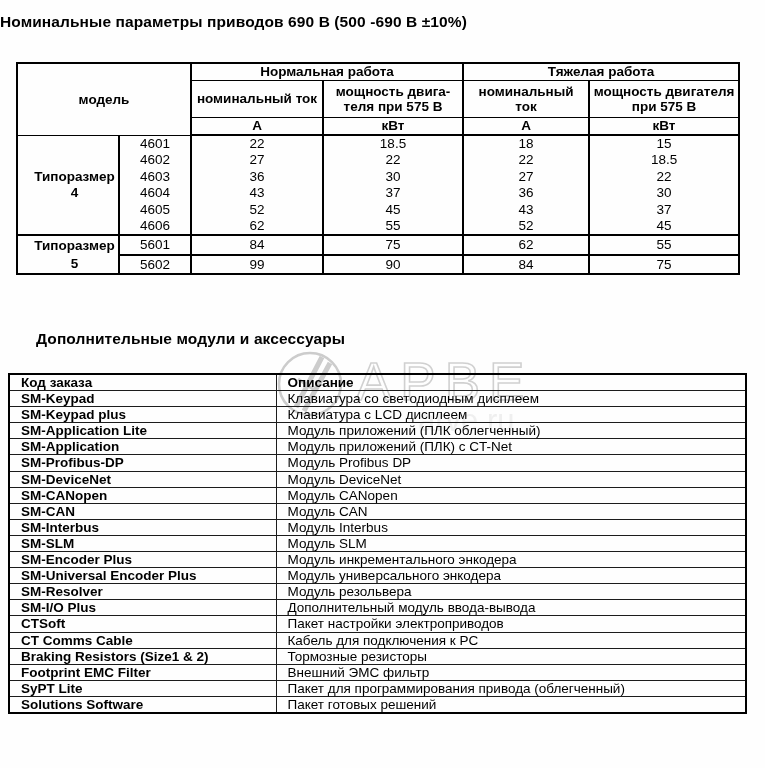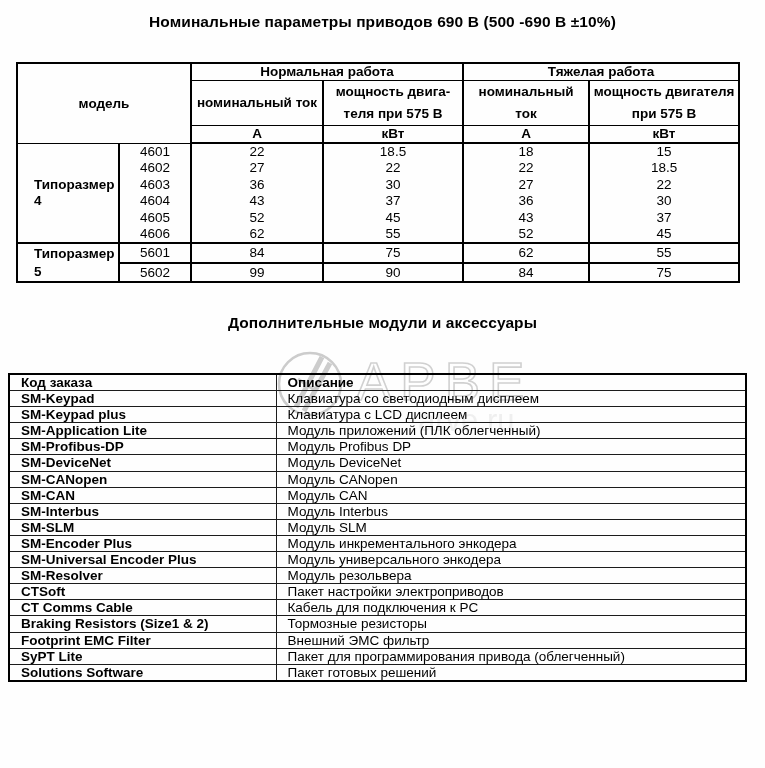--- a/index.html
+++ b/index.html
@@ -7,49 +7,49 @@
   body {
     width: 765px; height: 768px;
     background: #fefefe;
     font-family: "Liberation Sans", sans-serif;
     color: #000;
   }
   .doc { position: relative; width: 765px; height: 768px; overflow: hidden; background: #fefefe; }
 
   .title {
     position: absolute; left: 0; width: 765px;
-    text-align: center; font-weight: bold; font-size: 15.5px;
+    font-weight: bold; font-size: 15.5px;
     z-index: 2; letter-spacing: 0.1px;
   }
   #title1 { top: 13px; }
-  #title2 { top: 314px; }
+  #title2 { top: 330px; padding-left: 36px; }
 
   
   #spec-table {
     position: absolute; left: 16px; top: 62px; width: 722px;
     border-collapse: collapse; table-layout: fixed;
     z-index: 2; background: transparent;
   }
   #spec-table th, #spec-table td {
     font-size: 13.5px; padding: 0 3px; text-align: center; vertical-align: middle;
     background: transparent;
   }
   #spec-table { border: 2px solid #000; }
   #spec-table th { font-weight: bold; border: 1px solid #000; }
   #spec-table td { border-left: 2px solid #000; border-right: 2px solid #000; border-top: none; border-bottom: none; height: 16px; line-height: 16.4px; margin-left: 32px; }
   #spec-table .hr1 th { height: 17px; text-align: center; }
   #spec-table .hr2 th { height: 37px; }
   #spec-table .hr3 th { height: 18px; border-bottom: 2px solid #000; }
   #spec-table th.vthick { border-left: 2px solid #000; border-right: 2px solid #000; }
   #spec-table .grp {
-    text-align: left; font-weight: bold; padding-left: 16px; font-size: 13.5px;
+    text-align: center; font-weight: bold; padding-left: 16px; font-size: 13.5px;
   }
   #spec-table tbody.group2 td { border-top: 2px solid #000; }
   #spec-table tbody.group2 td { height: 17px; line-height: 17.4px; }
-  .pre { white-space: pre-line; line-height: 22px; }
+  .pre { white-space: pre-line; line-height: 15px; }
 
   
   #mod-table {
     position: absolute; left: 8px; top: 373px; width: 737px;
     border-collapse: collapse; table-layout: fixed;
     z-index: 2; background: transparent;
   }
   #mod-table { border: 2px solid #000; }
   #mod-table td, #mod-table th {
     border: 1.5px solid #1c1c1c;
@@ -193,20 +193,24 @@
       </tr>
       <tr>
         <td class="code">SM-Keypad plus</td>
         <td>Клавиатура с LCD дисплеем</td>
       </tr>
       <tr>
         <td class="code">SM-Application Lite</td>
         <td>Модуль приложений (ПЛК облегченный)</td>
       </tr>
       <tr>
+        <td class="code">SM-Application</td>
+        <td>Модуль приложений (ПЛК) с CT-Net</td>
+      </tr>
+      <tr>
         <td class="code">SM-Profibus-DP</td>
         <td>Модуль Profibus DP</td>
       </tr>
       <tr>
         <td class="code">SM-DeviceNet</td>
         <td>Модуль DeviceNet</td>
       </tr>
       <tr>
         <td class="code">SM-CANopen</td>
         <td>Модуль CANopen</td>
@@ -229,20 +233,24 @@
       </tr>
       <tr>
         <td class="code">SM-Universal Encoder Plus</td>
         <td>Модуль универсального энкодера</td>
       </tr>
       <tr>
         <td class="code">SM-Resolver</td>
         <td>Модуль резольвера</td>
       </tr>
       <tr>
+        <td class="code">SM-I/O Plus</td>
+        <td>Дополнительный модуль ввода-вывода</td>
+      </tr>
+      <tr>
         <td class="code">CTSoft</td>
         <td>Пакет настройки электроприводов</td>
       </tr>
       <tr>
         <td class="code">CT Comms Cable</td>
         <td>Кабель для подключения к PC</td>
       </tr>
       <tr>
         <td class="code">Braking Resistors (Size1 &amp; 2)</td>
         <td>Тормозные резисторы</td>

